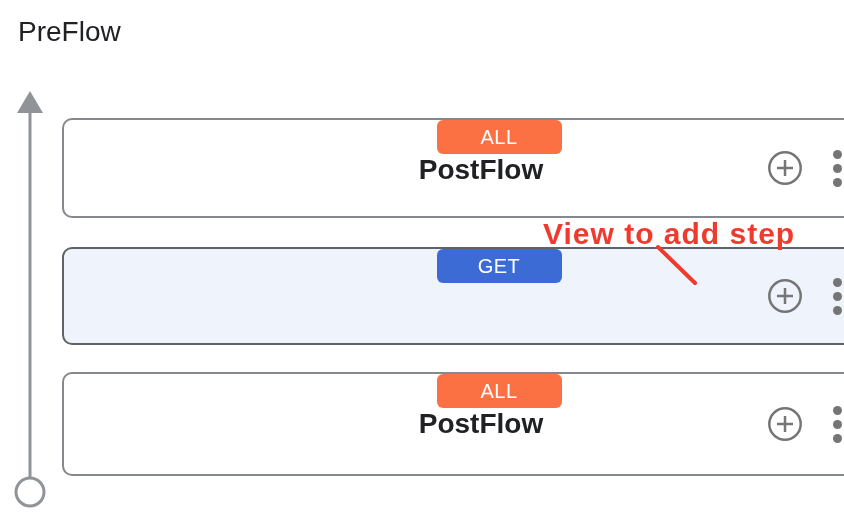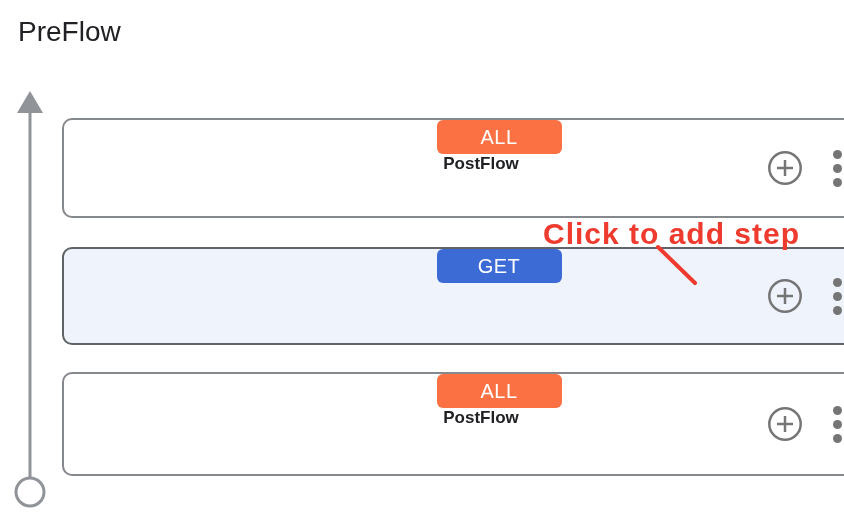--- a/index.html
+++ b/index.html
@@ -58,21 +58,21 @@
     border-radius: 6px;
     color: #ffffff;
     font-size: 20px;
     letter-spacing: 0.5px;
     display: flex;
     align-items: center;
     justify-content: center;
     flex: none;
   }
   .card-label {
-    font-size: 17px;
+    font-size: 28px;
     font-weight: 700;
     color: var(--text, #202124);
     white-space: nowrap;
   }
   .card-actions {
     position: absolute;
     right: 56px;
     top: 50%;
     transform: translateY(-50%);
     display: flex;
@@ -194,18 +194,18 @@
       <button class="icon-btn" title="">
         <span class="dots">
             <span></span>
             <span></span>
             <span></span>
           </span>
       </button>
     </div>
   </div>
 
-  <div class="annotation-label">Click to add step</div>
+  <div class="annotation-label">View to add step</div>
   <svg class="overlay-svg" viewBox="0 0 844 514" aria-hidden="true">
     <line class="callout-line" x1="658" y1="247" x2="695" y2="283"></line>
   </svg>
 
 </div>
 
 </body></html>

